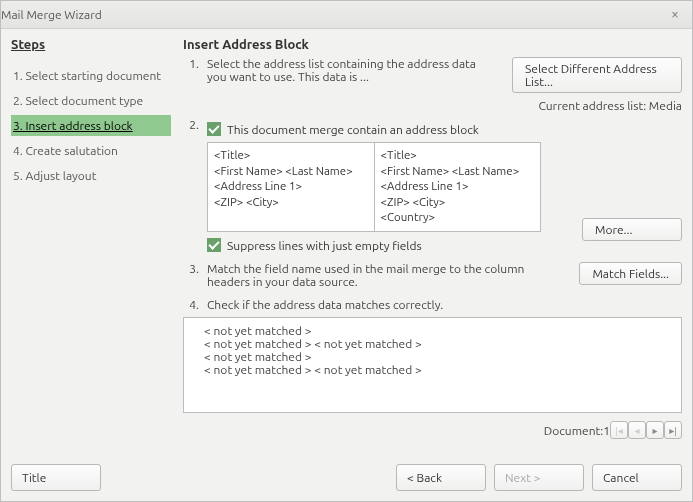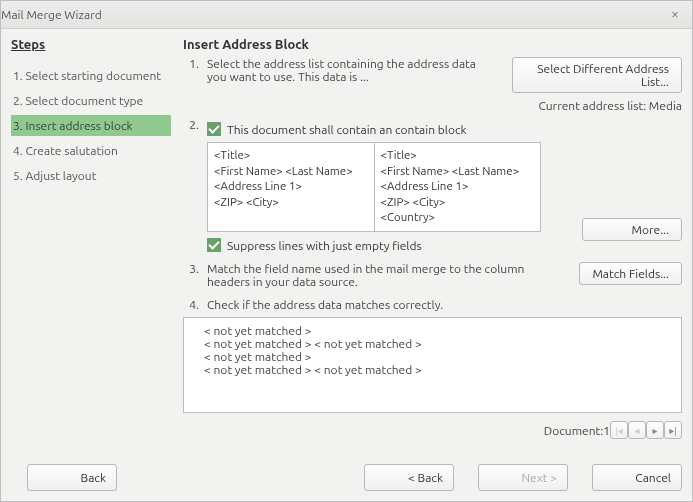--- a/index.html
+++ b/index.html
@@ -57,21 +57,22 @@
   }
   .step {
     padding: 4px 2px;
     font-size: 12px;
     color: #555;
     margin-bottom: 4px;
     cursor:pointer;
   }
   .step.active {
     background: #8fc98f;
-    color: #404040;
+    color: #000000;
+    text-decoration: underline;
   }
   .main {
     flex: 1;
     display:flex;
     flex-direction:column;
     min-width:0;
   }
   .section-hdr {
     font-weight: bold;
     font-size: 13px;
@@ -93,22 +94,21 @@
     color:#444;
   }
   .btn {
     background: linear-gradient(#fdfdfd,#f0f0ef);
     border:1px solid #b8b8b6;
     border-radius:3px;
     padding: 4px 12px;
     font-size:12px;
     color:#333;
     cursor:pointer;
-    text-align:right;
-    margin-left:16px;
+    text-align:left;
   }
   .btn.disabled { color:#aaa; }
   .btn-wide { width: 170px; }
   .right-col { width:180px; flex-shrink:0; display:flex; flex-direction:column; align-items:flex-end; gap:6px;}
   .curlist { font-size:12px; color:#444; text-align:right; white-space:nowrap;}
   .chk-row {
     display:flex; align-items:center; gap:6px; margin:4px 0 6px 24px;
   }
   .chk {
     width:14px;height:14px; border:1px solid #6aa06a; background:#6aa06a; position:relative; flex-shrink:0;
@@ -170,21 +170,21 @@
           <div class="curlist">Current address list: Media</div>
         </div>
       </div>
 
       <div class="section2">
         <div style="display:flex;gap:8px;">
           <div class="num">2.</div>
           <div style="flex:1">
             <div class="chk-row" style="margin-left:0">
               <div class="chk"></div>
-              <span>This document shall contain an contain block</span>
+              <span>This document merge contain an address block</span>
             </div>
           </div>
         </div>
         <div class="twocol">
           <div class="col">
             <div>&lt;Title&gt;</div>
             <div>&lt;First Name&gt; &lt;Last Name&gt;</div>
             <div>&lt;Address Line 1&gt;</div>
             <div>&lt;ZIP&gt; &lt;City&gt;</div>
           </div>
@@ -227,19 +227,19 @@
           <div class="arrow dis">◂</div>
           <div class="arrow">▸</div>
           <div class="arrow">▸|</div>
         </div>
       </div>
 
     </div>
   </div>
 
   <div class="footer">
-    <div class="btn">Back</div>
+    <div class="btn">Title</div>
     <div class="spacer"></div>
     <div class="btn">&lt; Back</div>
     <div class="btn disabled">Next &gt;</div>
     <div class="btn">Cancel</div>
   </div>
 </div>
 
 </body></html>

